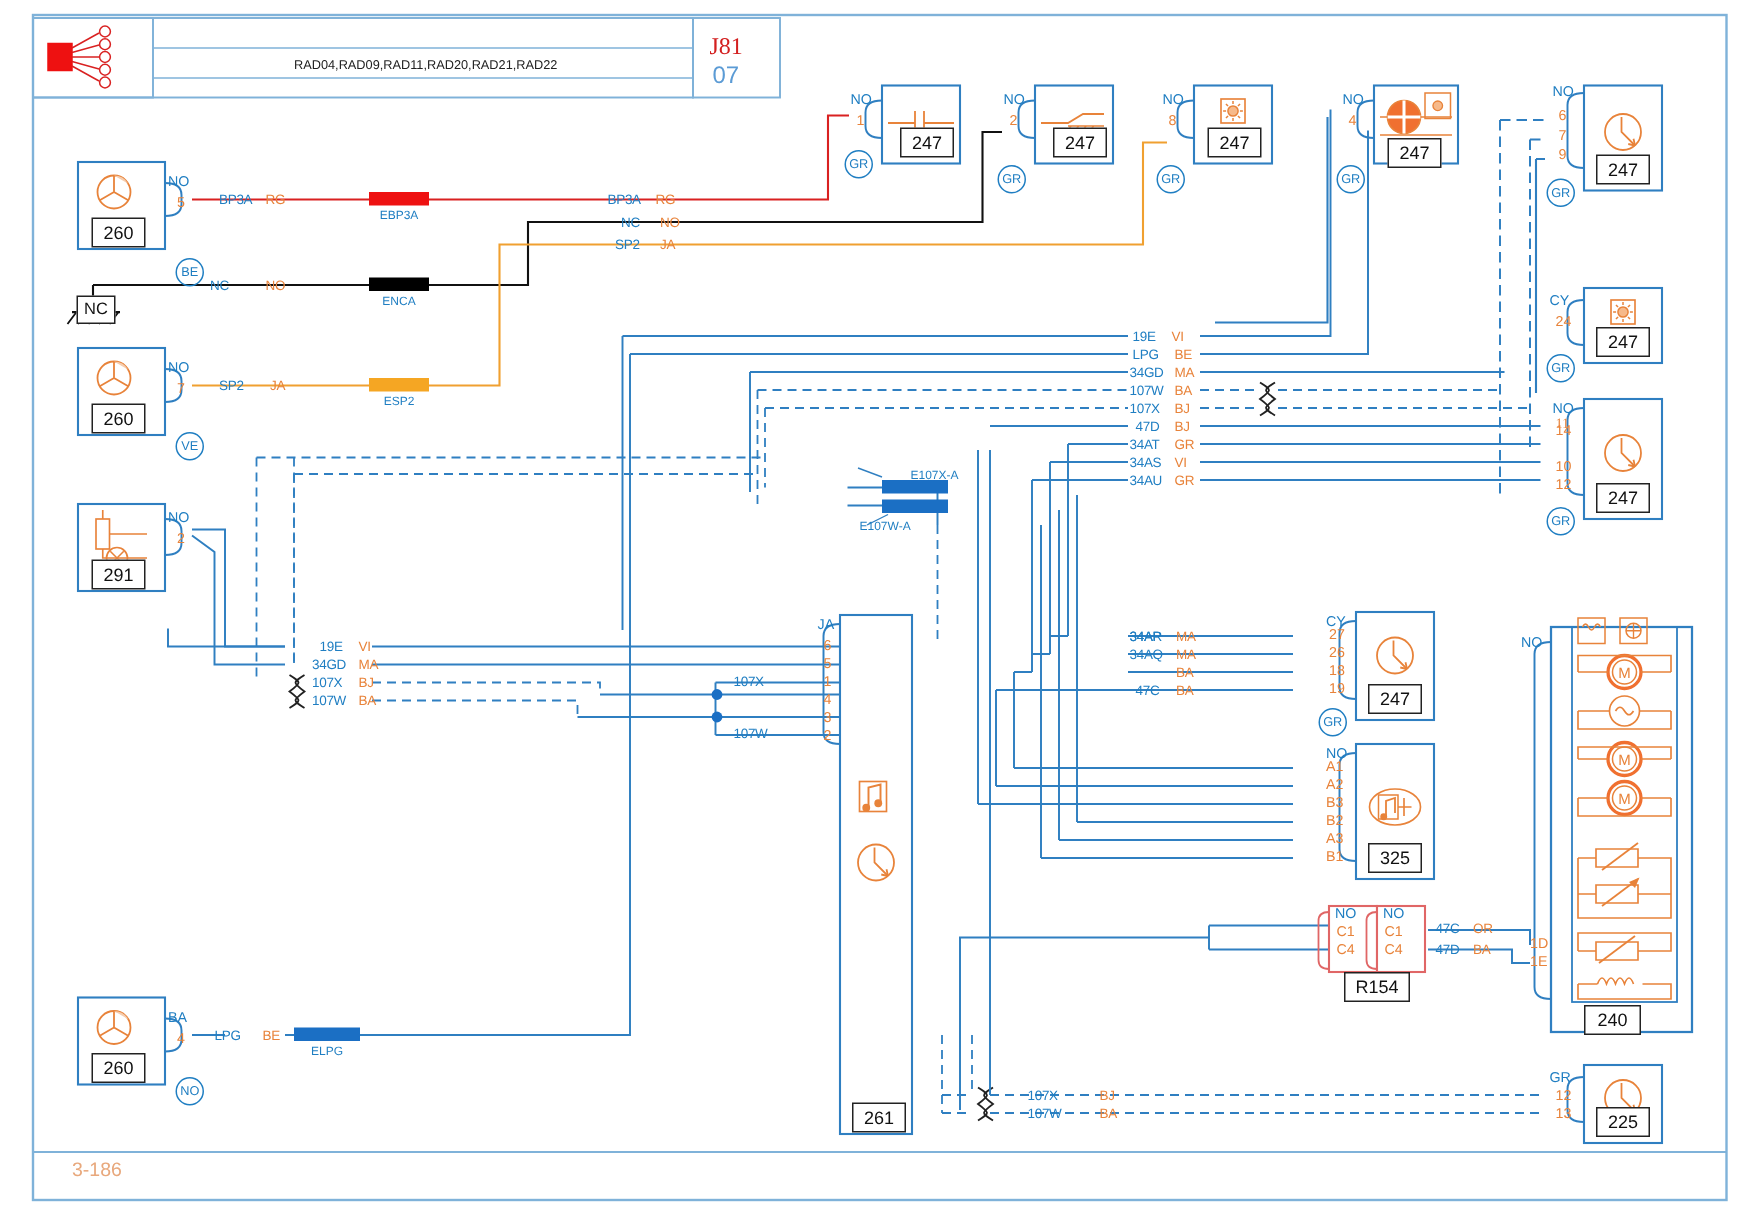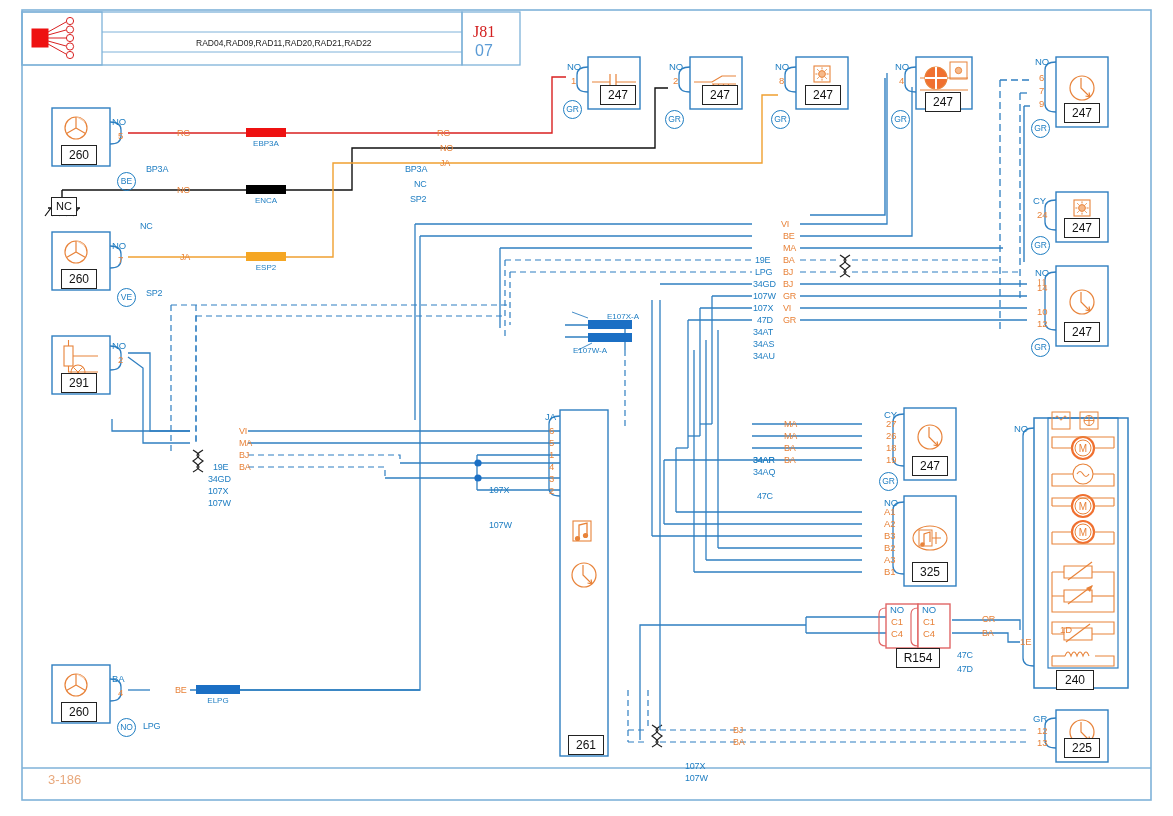--- a/index.html
+++ b/index.html
@@ -1,20 +1,20 @@
 <!DOCTYPE html>
 <html><head>
 <meta charset="utf-8">
 <style>
   html,body{margin:0;padding:0;background:#ffffff;}
   body{font-family:"Liberation Sans", sans-serif;}
   #page{position:relative;width:1173px;height:816px;background:#ffffff;overflow:hidden;}
   #svgroot{position:absolute;left:0;top:0;width:1173px;height:816px;}
   .lbl{position:absolute;white-space:nowrap;font-family:"Liberation Sans",sans-serif;line-height:1;}
-  .wname{color:#1f7ec2;font-size:9px;letter-spacing:-0.2px;margin-top:36px;}
+  .wname{color:#1f7ec2;font-size:9px;letter-spacing:-0.2px;}
   .wcol{color:#e8833a;font-size:9px;letter-spacing:-0.2px;}
   .pin{color:#e8833a;font-size:9.5px;}
   .pinhdr{color:#1f7ec2;font-size:9.5px;}
   .splice{color:#1f7ec2;font-size:8px;text-align:center;}
   .boxnum{position:absolute;border:1.4px solid #222;background:#fff;color:#111;
           font-size:12px;text-align:center;font-family:"Liberation Sans",sans-serif;}
   .grcirc{position:absolute;width:17px;height:17px;border:1.3px solid #1f7ec2;border-radius:50%;
           color:#1f7ec2;font-size:8.5px;text-align:center;line-height:16px;}
   .titletxt{color:#222;font-size:8.5px;}
   .j81{color:#d32020;font-size:16px;font-family:"Liberation Serif",serif;}
@@ -495,21 +495,21 @@
 <div class="lbl pin" style="left:549px;top:450px;">1</div>
 <div class="lbl pin" style="left:549px;top:462px;">4</div>
 <div class="lbl pin" style="left:549px;top:474px;">3</div>
 <div class="lbl pin" style="left:549px;top:486px;">2</div>
 
 <div class="lbl pinhdr" style="left:1033px;top:714px;">GR</div>
 <div class="lbl pin" style="left:1037px;top:726px;">12</div>
 <div class="lbl pin" style="left:1037px;top:738px;">13</div>
 
 <div class="lbl pinhdr" style="left:1014px;top:424px;">NO</div>
-<div class="lbl pin" style="left:1060px;top:625px;">1D</div>
+<div class="lbl pin" style="left:1020px;top:625px;">1D</div>
 <div class="lbl pin" style="left:1020px;top:637px;">1E</div>
 
 <div class="lbl pinhdr" style="left:890px;top:605px;">NO</div>
 <div class="lbl pin" style="left:891px;top:617px;">C1</div>
 <div class="lbl pin" style="left:891px;top:629px;">C4</div>
 <div class="lbl pinhdr" style="left:922px;top:605px;">NO</div>
 <div class="lbl pin" style="left:923px;top:617px;">C1</div>
 <div class="lbl pin" style="left:923px;top:629px;">C4</div>
 
 <div class="lbl splice" style="left:244px;top:140px;width:44px;">EBP3A</div>

